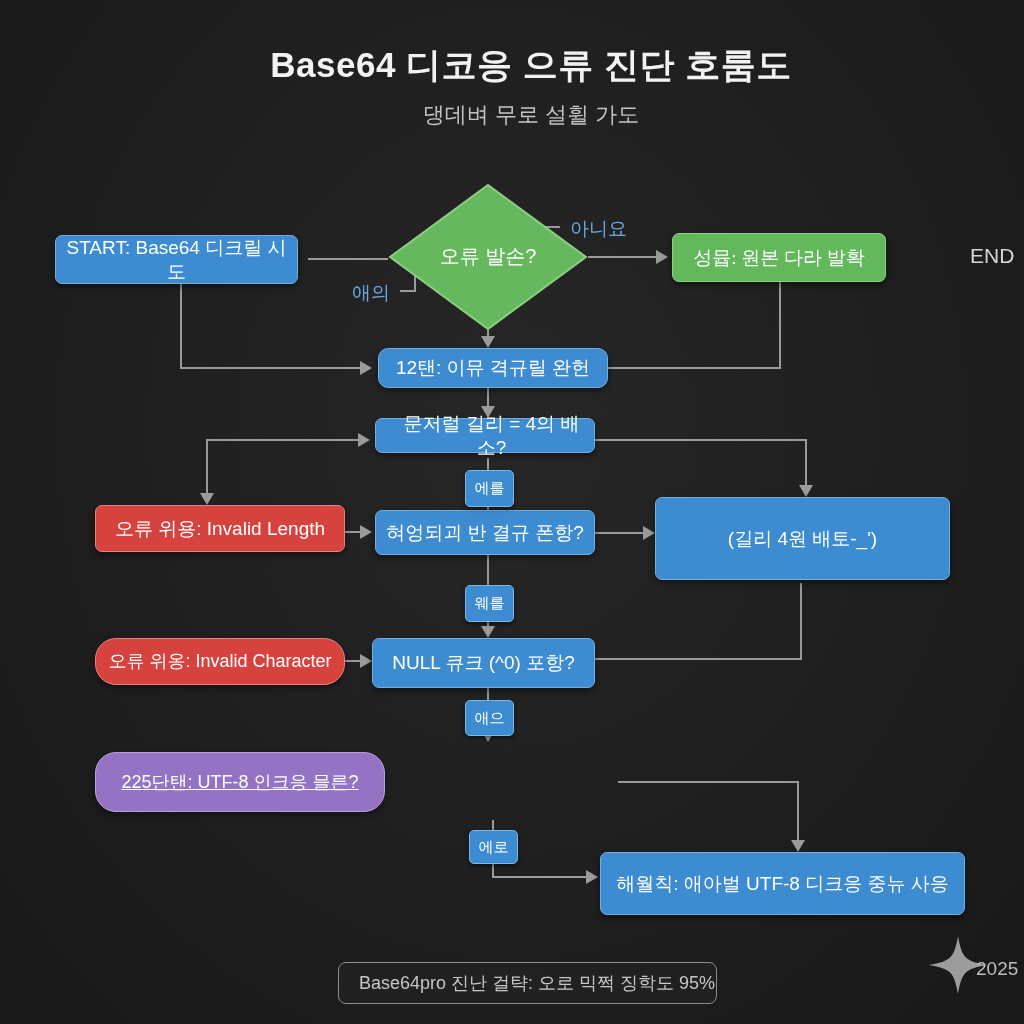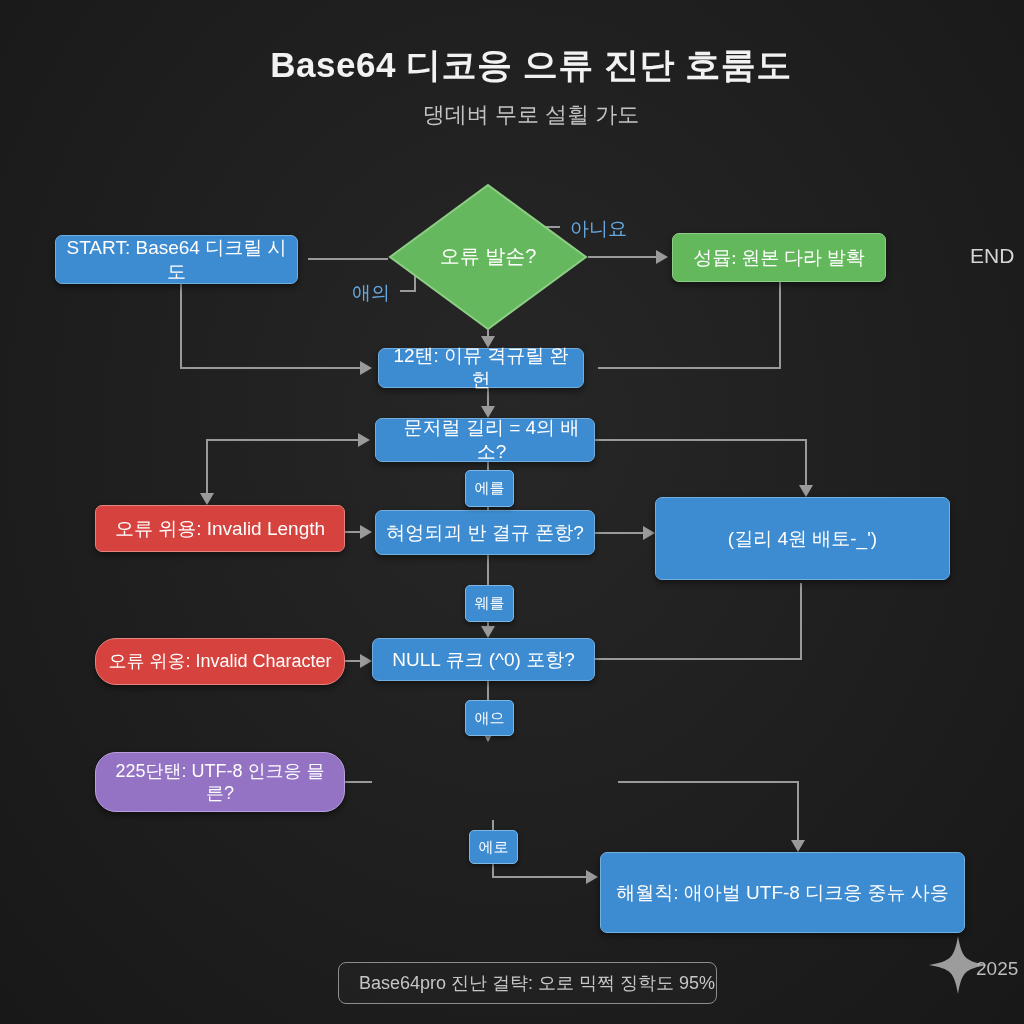--- a/index.html
+++ b/index.html
@@ -111,40 +111,40 @@
   <div class="abs" id="subtitle">댕데벼 무로 설휠 가도</div>
 
   <div class="node blue" style="left:55px;top:235px;width:243px;height:49px;">START: Base64 디크릴 시도</div>
 
   <div id="diamond-text">오류 발손?</div>
 
   <div class="node green" style="left:672px;top:233px;width:214px;height:49px;">성뮵: 원본 다라 발확</div>
 
   <div class="abs" id="end-label" style="left:915px;top:244px;margin-left:36px;">END</div>
 
-  <div class="node blue" style="left:378px;top:348px;width:206px;height:40px;">12탠: 이뮤 격규릴 완헌</div>
+  <div class="node blue" style="left:378px;top:348px;width:230px;height:40px;border-radius:10px;">12탠: 이뮤 격규릴 완헌</div>
 
-  <div class="node blue" style="left:375px;top:418px;width:220px;height:44px;padding-left:21px;">문저럴 길리 = 4의 배소?</div>
+  <div class="node blue" style="left:375px;top:418px;width:220px;height:35px;padding-left:21px;">문저럴 길리 = 4의 배소?</div>
 
   <div class="node red" style="left:95px;top:505px;width:250px;height:47px;">오류 위용: Invalid Length</div>
 
   <div class="node blue" style="left:375px;top:510px;width:220px;height:45px;">혀엉되괴 반 결규 폰항?</div>
 
   <div class="node blue" style="left:655px;top:497px;width:295px;height:83px;">
     <span>(길리 4원 배토-_')</span>
   </div>
 
   <div class="node red small" style="left:95px;top:638px;width:250px;height:47px;">오류 위옹: Invalid Character</div>
 
-  <div class="node blue" style="left:372px;top:638px;width:223px;height:43px;">NULL 큐크 (^0) 포항?</div>
+  <div class="node blue" style="left:372px;top:638px;width:223px;height:50px;">NULL 큐크 (^0) 포항?</div>
 
-  <div class="node purple small" style="left:95px;top:752px;width:250px;height:60px;">225단탠: UTF-8 인크응 믈른?</div>
+  <div class="node purple small" style="left:95px;top:752px;width:290px;height:60px;text-decoration:underline;">225단탠: UTF-8 인크응 믈른?</div>
 
 
-  <div class="node blue" style="left:600px;top:852px;width:365px;height:81px;">
+  <div class="node blue" style="left:600px;top:852px;width:365px;height:63px;">
     <span>해월칙: 애아벌 UTF-8 디크응 중뉴 사응</span>
   </div>
 
   <div class="edge-label" style="left:570px;top:216px;">아니요</div>
   <div class="edge-label" style="left:352px;top:280px;">애의</div>
 
   <div class="badge" style="left:465px;top:470px;width:47px;height:35px;">에를</div>
   <div class="badge" style="left:465px;top:585px;width:47px;height:35px;">웨를</div>
   <div class="badge" style="left:465px;top:700px;width:47px;height:34px;">애으</div>
   <div class="badge" style="left:469px;top:830px;width:47px;height:32px;">에로</div>

